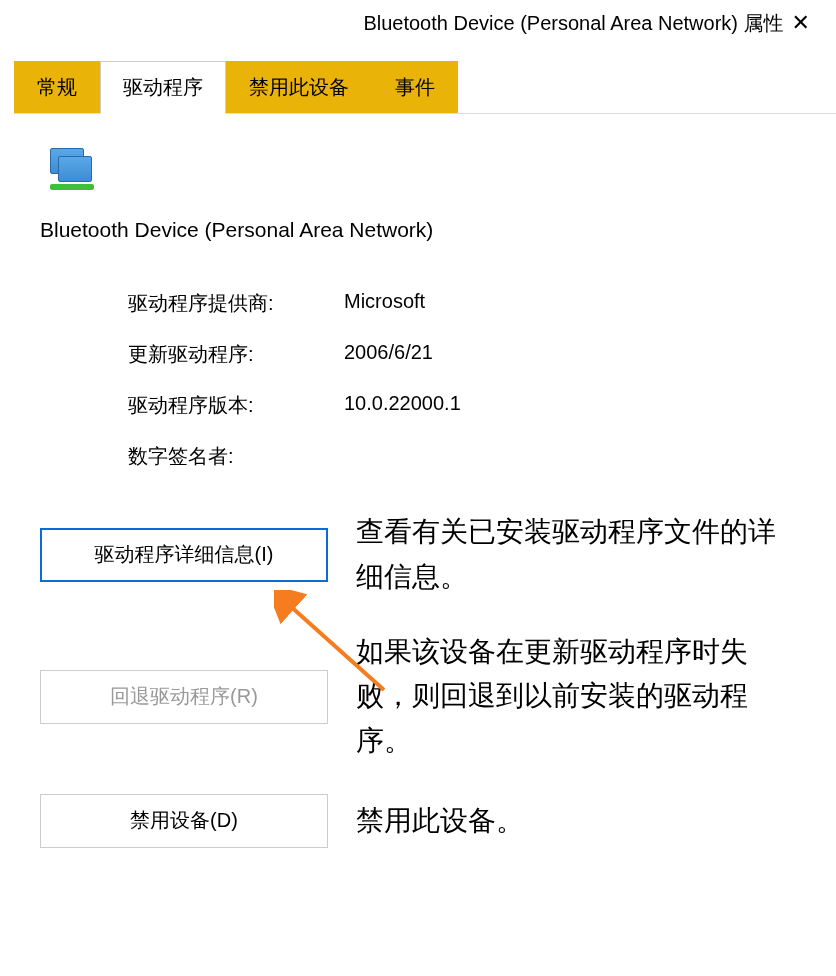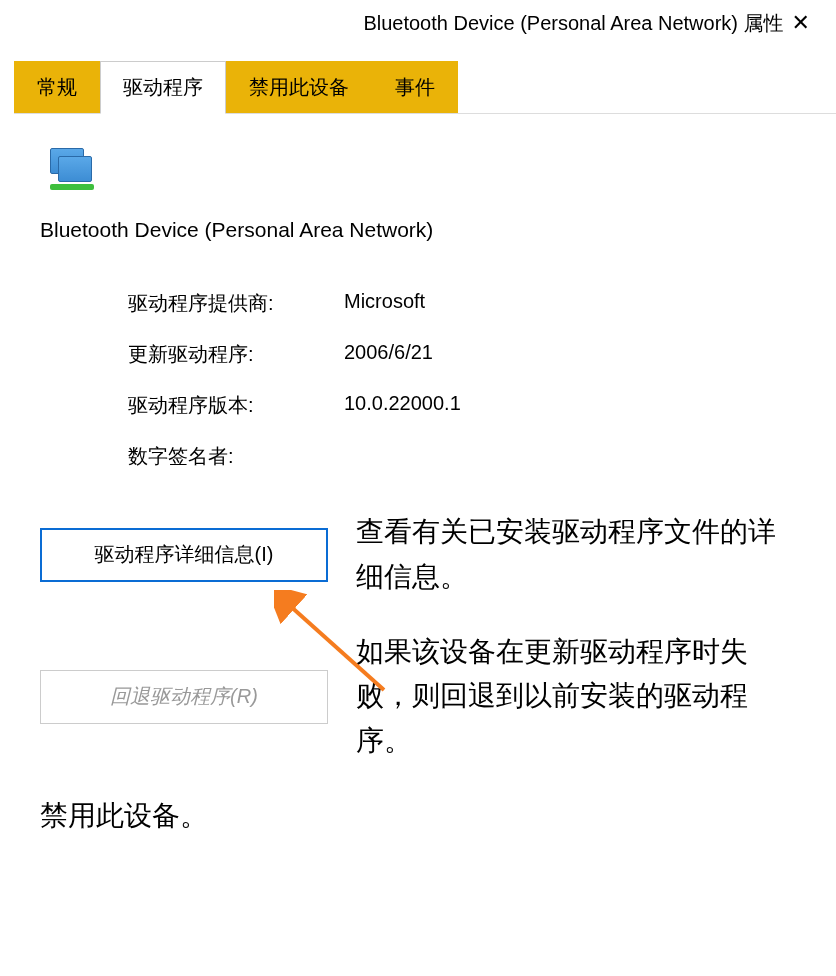--- a/index.html
+++ b/index.html
@@ -117,21 +117,20 @@
       display: flex;
       align-items: center;
       justify-content: center;
     }
     .action-btn.focused {
       border: 2px solid #0a6cd4;
     }
     .action-btn:disabled {
       color: #999;
       cursor: default;
-      font-style: italic;
     }
     .action-desc {
       font-size: 28px;
       flex: 1;
       line-height: 1.6;
     }
     .arrow-annotation {
       position: absolute;
       left: 234px;
       top: 80px;
@@ -185,20 +184,21 @@
   <div class="actions">
     <div class="action-row">
       <button class="action-btn focused">驱动程序详细信息(I)</button>
       <span class="action-desc">查看有关已安装驱动程序文件的详细信息。</span>
     </div>
     <div class="action-row">
       <button class="action-btn" disabled="">回退驱动程序(R)</button>
       <span class="action-desc">如果该设备在更新驱动程序时失败，则回退到以前安装的驱动程序。</span>
     </div>
     <div class="action-row">
+      <button class="action-btn">禁用设备(D)</button>
       <span class="action-desc">禁用此设备。</span>
     </div>
 
     <svg class="arrow-annotation" width="130" height="110">
       <defs>
         <marker id="arrowhead" markerWidth="10" markerHeight="10" refX="2" refY="5" orient="auto">
           <polygon points="0 0, 10 5, 0 10" fill="#f57c1f"></polygon>
         </marker>
       </defs>
       <line x1="110" y1="100" x2="14" y2="14" stroke="#f57c1f" stroke-width="4" marker-end="url(#arrowhead)"></line>

